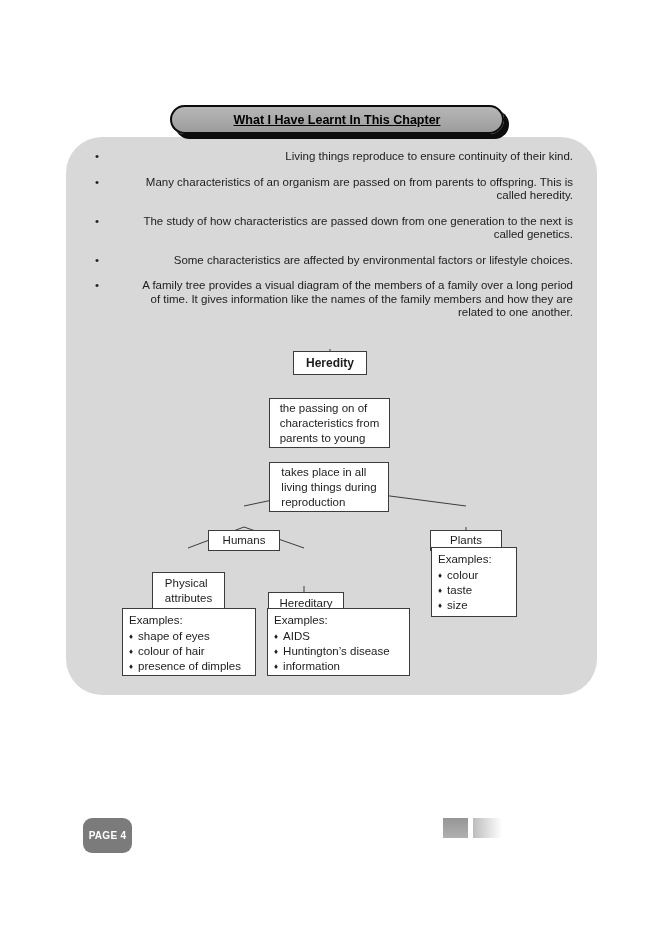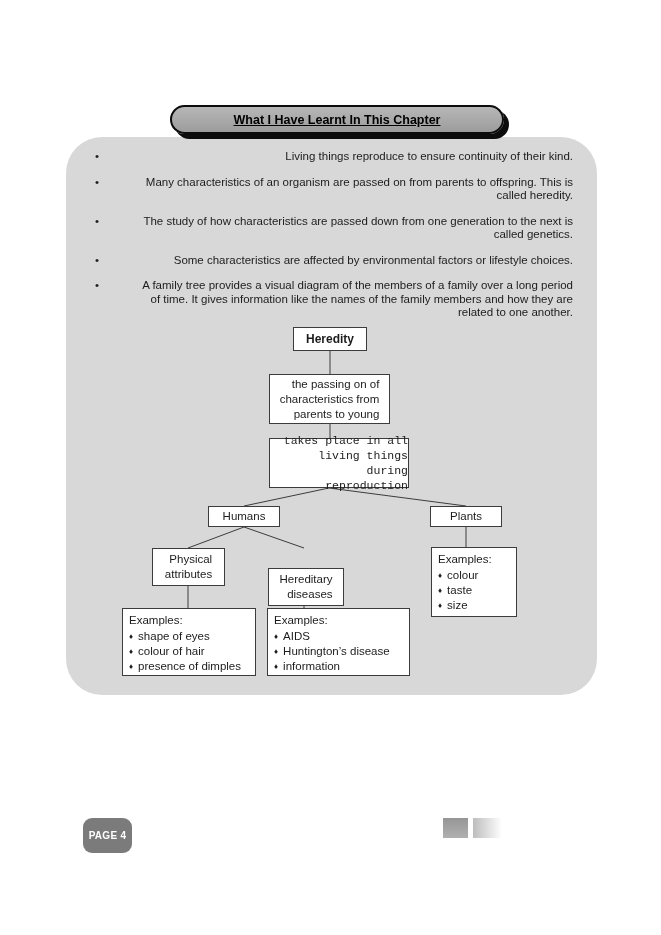--- a/index.html
+++ b/index.html
@@ -32,25 +32,25 @@
   .bullet-text { flex:1; white-space:pre-line;text-align:right; }
 
   
   .links { position:absolute; left:0; top:0; z-index:1; pointer-events:none; }
   .dnode {
     position:absolute; box-sizing:border-box; background:#ffffff;
     border:1px solid #3c3c3c; z-index:2; color:#1c1c1c;
   }
   .center {
     display:flex; align-items:center; justify-content:center;
-    text-align:right; white-space:pre-line; font-size:11.5px; line-height:15px;
+    text-align:left; white-space:pre-line; font-size:11.5px; line-height:15px;margin-top:24px;
   }
   #n-heredity   { left:293px; top:327px; width:74px;  height:24px; font-weight:bold; font-size:12px; }
   #n-definition { left:269px; top:374px; width:121px; height:50px; }
-  #n-occurrence { left:269px; top:438px; width:140px; height:50px;font-family:Liberation Mono, monospace; }
+  #n-occurrence { left:269px; top:438px; width:120px; height:50px; }
   #n-humans     { left:208px; top:506px; width:72px;  height:21px; }
   #n-plants     { left:430px; top:506px; width:72px;  height:21px; }
   #n-physical   { left:152px; top:548px; width:73px;  height:38px; }
   #n-hereditary { left:268px; top:568px; width:76px;  height:38px; }
   #n-plants-ex    { left:431px; top:547px; width:86px;  height:70px; }
   #n-physical-ex  { left:122px; top:608px; width:134px; height:68px; }
   #n-hereditary-ex{ left:267px; top:608px; width:143px; height:68px; }
 
   .ex { font-size:11.5px; line-height:15px; padding:4px 6px; }
   .ex-title { margin-bottom:1px; }

